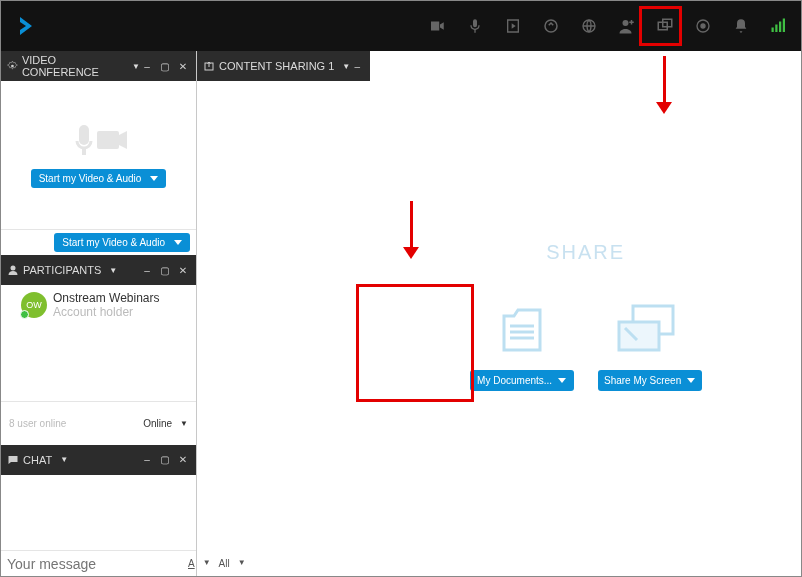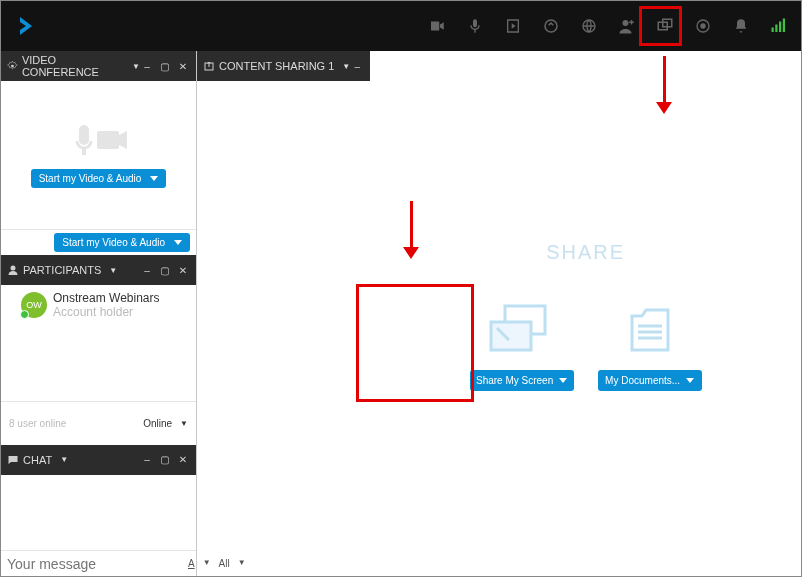--- a/index.html
+++ b/index.html
@@ -265,47 +265,47 @@
           <span>CONTENT SHARING 1</span>
           <span class="dd-arrow">▼</span>
         </div>
       <div class="win-controls">
         <div class="wc-btn">–</div>
       </div>
     </div>
     <div class="cs-body">
       <div class="share-title">SHARE</div>
       <div class="share-grid">
-
-        <div class="share-item">
-          <div class="share-icon-box">
-            <svg width="70" height="56" viewBox="0 0 70 56" fill="none" stroke="#bcdff1" stroke-width="3">
-                <rect x="18" y="4" width="40" height="28"></rect>
-                <rect x="4" y="20" width="40" height="28" fill="#ecf6fc"></rect>
-                <line x1="10" y1="26" x2="22" y2="38"></line>
-              </svg>
-          </div>
-          <div class="share-btn">
-            <span>Share My Screen</span>
-            <span class="caret"></span>
-          </div>
-        </div>
 
         <div class="share-item">
           <div class="share-icon-box">
             <svg width="56" height="56" viewBox="0 0 56 56" fill="none" stroke="#bcdff1" stroke-width="3">
                 <path d="M10 14h10l4-6h22v40H10z"></path>
                 <line x1="16" y1="24" x2="40" y2="24"></line>
                 <line x1="16" y1="30" x2="40" y2="30"></line>
                 <line x1="16" y1="36" x2="40" y2="36"></line>
               </svg>
           </div>
           <div class="share-btn">
             <span>My Documents...</span>
             <span class="caret"></span>
           </div>
         </div>
 
+        <div class="share-item">
+          <div class="share-icon-box">
+            <svg width="70" height="56" viewBox="0 0 70 56" fill="none" stroke="#bcdff1" stroke-width="3">
+                <rect x="18" y="4" width="40" height="28"></rect>
+                <rect x="4" y="20" width="40" height="28" fill="#ecf6fc"></rect>
+                <line x1="10" y1="26" x2="22" y2="38"></line>
+              </svg>
+          </div>
+          <div class="share-btn">
+            <span>Share My Screen</span>
+            <span class="caret"></span>
+          </div>
+        </div>
+
 
       </div>
     </div>
   </div>
 </div>
 
 </body></html>

